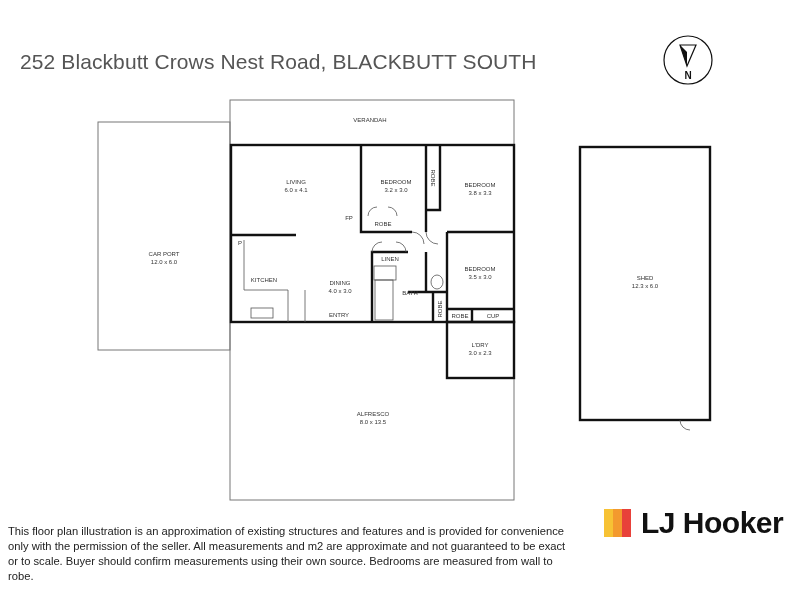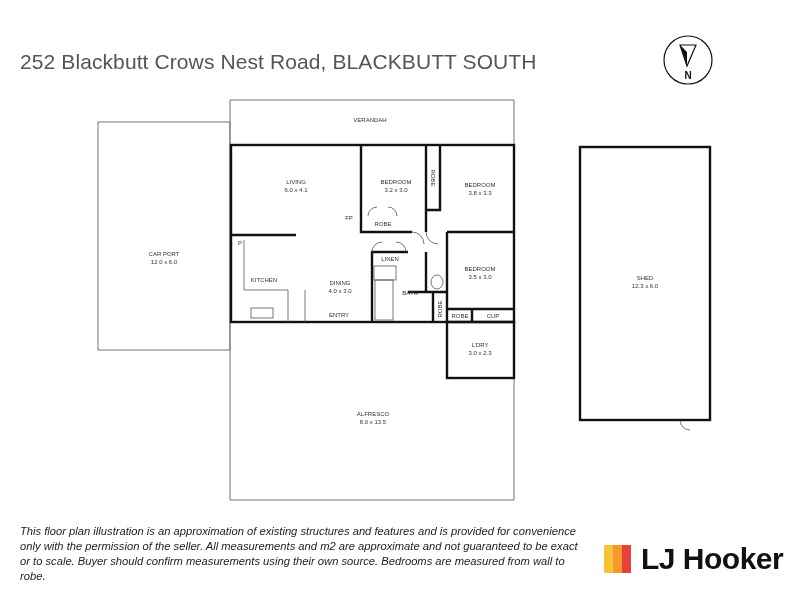--- a/index.html
+++ b/index.html
@@ -1,22 +1,22 @@
 <!DOCTYPE html>
 <html><head>
 <meta charset="utf-8">
 <style>
   html, body { margin:0; padding:0; }
   body { width:800px; height:600px; background:#ffffff; position:relative; overflow:hidden; font-family:"Liberation Sans", sans-serif; }
   .title { position:absolute; left:20px; top:50px; font-size:21px; color:#555; letter-spacing:0.1px; white-space:nowrap; }
   .compass { position:absolute; left:663px; top:35px; width:50px; height:50px; }
   .plan { position:absolute; left:0; top:0; width:800px; height:600px; }
   .lbl { position:absolute; font-size:6px; color:#333; text-align:center; line-height:8px; transform:translate(-50%,-50%); white-space:nowrap; }
-  .disclaimer { position:absolute; left:20px; top:524px; width:570px; font-size:11.2px; line-height:15px; color:#222;font-style:italic; }
-  .logo { position:absolute; left:604px; top:544px; height:30px; display:flex; align-items:center;justify-content:space-between; }
+  .disclaimer { position:absolute; left:8px; top:524px; width:570px; font-size:11.2px; line-height:15px; color:#222; }
+  .logo { position:absolute; left:604px; top:508px; height:30px; display:flex; align-items:center;justify-content:space-between; }
   .bars { display:flex; height:28px; margin-right:10px; }
   .bars span { display:block; width:9px; height:28px; }
   .brand { font-size:30px; font-weight:bold; color:#111; letter-spacing:-0.5px; }
 </style>
 </head>
 <body>
 
 <div class="title">252 Blackbutt Crows Nest Road, BLACKBUTT SOUTH</div>
 
 <svg class="compass" viewBox="0 0 50 50">

